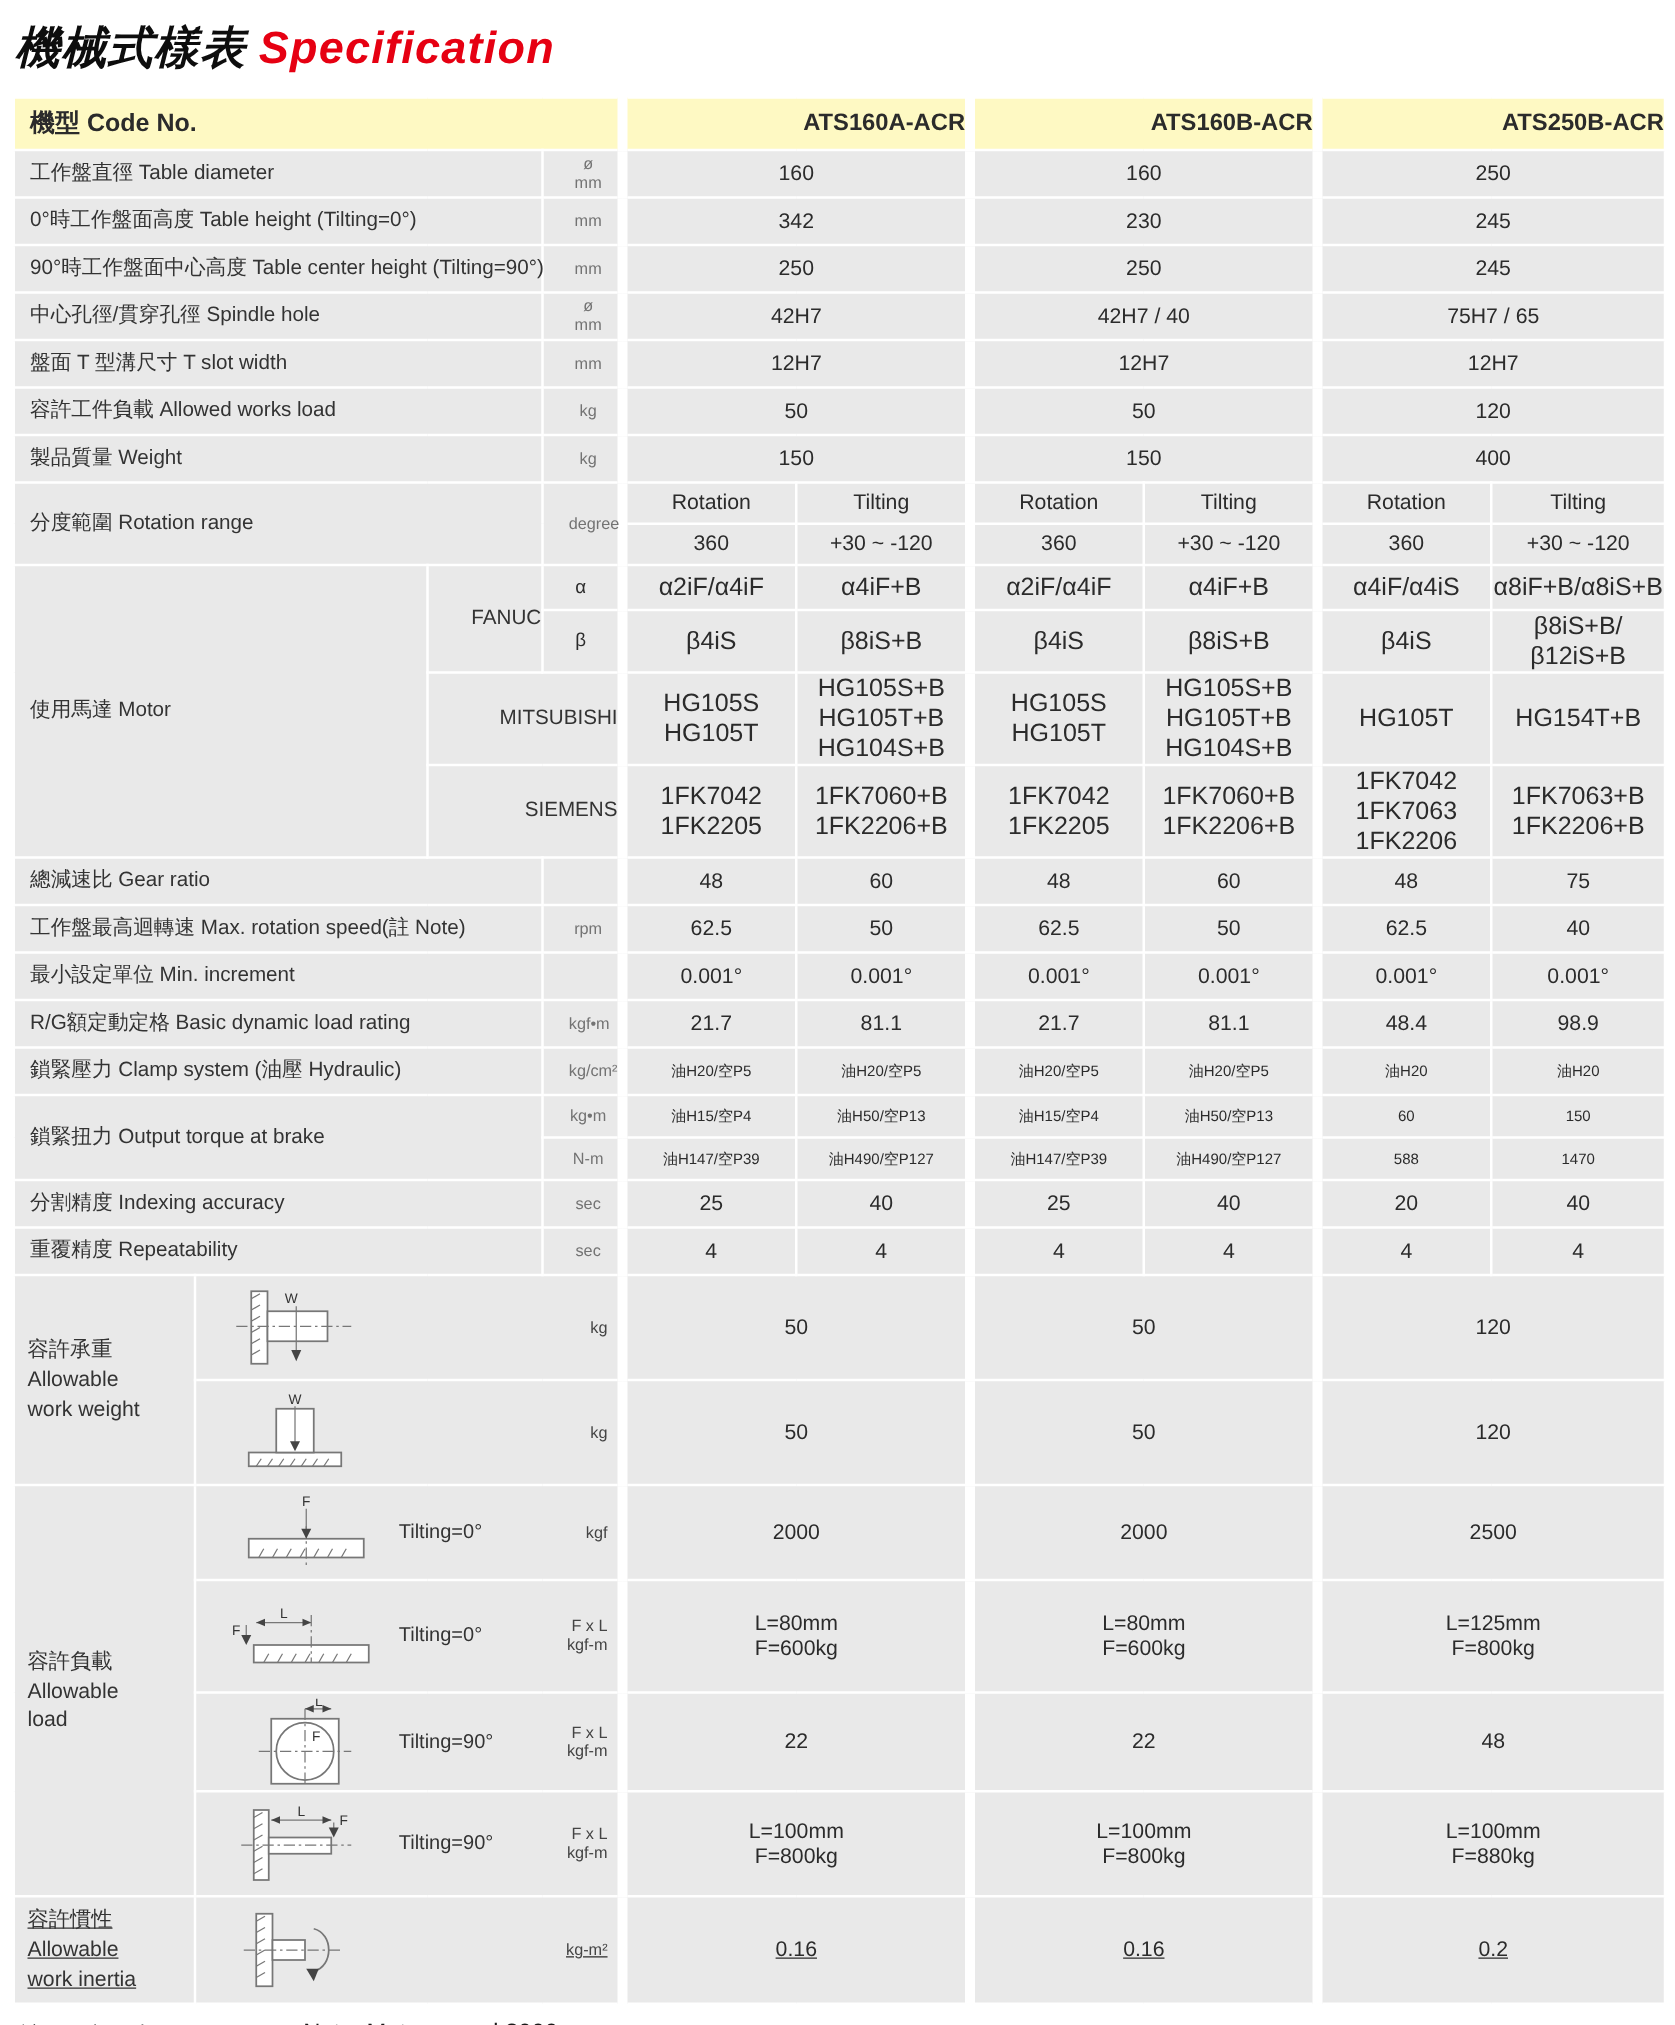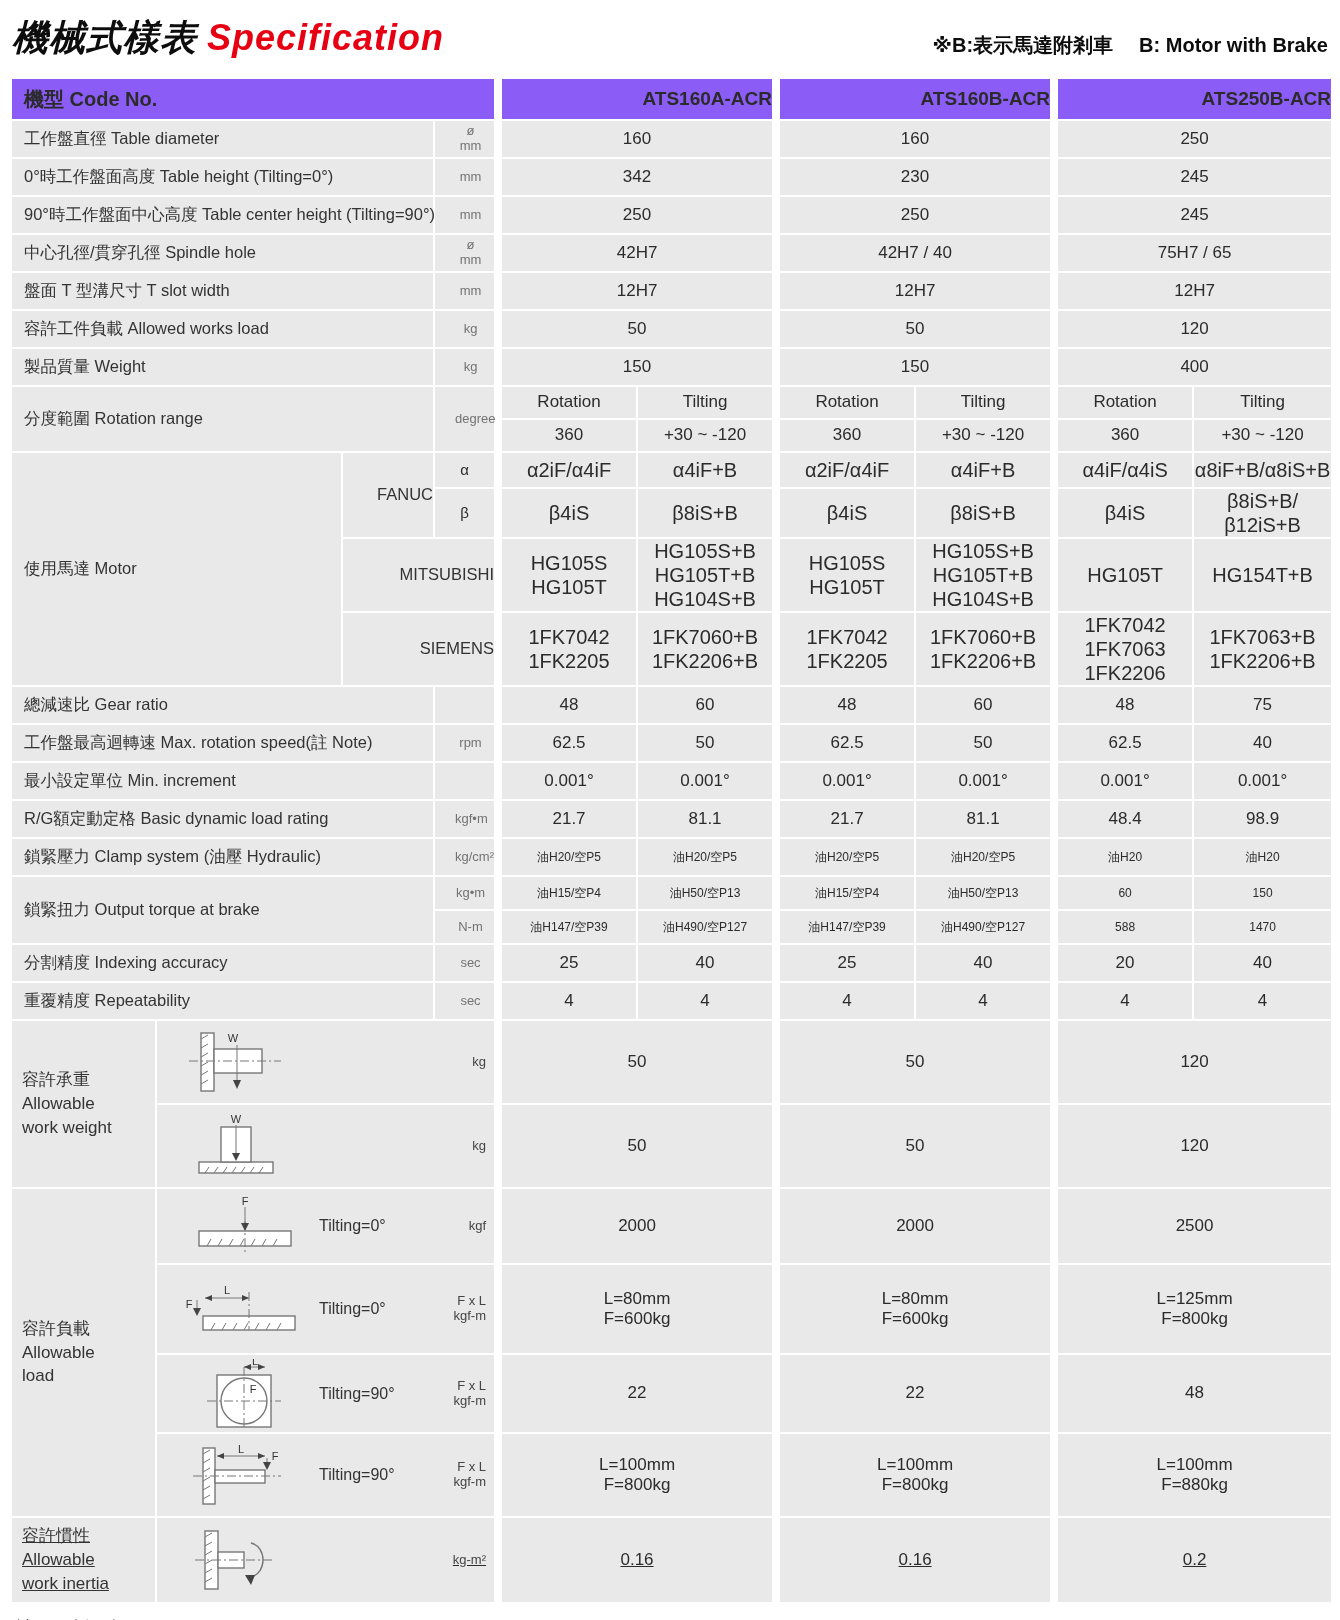--- a/index.html
+++ b/index.html
@@ -8,21 +8,21 @@
 
   .titlebar { display:flex; justify-content:space-between; align-items:flex-end; padding:4px 2px 14px 2px; }
   .title { font-size:36px; font-weight:bold; font-style:italic; color:#0d0d0d; letter-spacing:1px; }
   .title .en { color:#e60012; margin-left:10px; }
   .brake-note { font-size:20px; font-weight:bold; color:#0d0d0d; padding-bottom:4px; }
   .brake-note .cjk { margin-right:26px; }
 
   table { border-collapse:collapse; table-layout:fixed; width:1320px; }
   td { background:#e9e9e9; border:2px solid #fff; vertical-align:middle; font-size:17px; color:#2b2b2b; padding:0; line-height:1.2; }
   td.gs { border-left-width:8px; }
-  tr.head-row td { background:#8b5cf6; font-weight:bold; }
+  tr.head-row td { background:#fef9c3; font-weight:bold; }
   td.label-head { font-size:20px; text-align:left; padding-left:12px; }
   td.model { text-align:right; font-size:19px; }
 
   .lbl { text-align:left; padding-left:12px; white-space:nowrap; font-size:16.5px; color:#333; }
   .unit { text-align:center; padding-right:8px; font-size:13px; color:#737373; white-space:pre-line; line-height:1.15;padding-left:20px; }
   .val { text-align:center; }
   .preline { white-space:pre-line; }
   .brand { text-align:right; padding-left:9px; font-size:16.5px; color:#333; }
   .greek { text-align:center; font-size:15px; }
   .sm  { font-size:12px; }
@@ -58,23 +58,20 @@
   svg text { stroke:none; fill:#333; font-size:11px; font-family:"Liberation Sans",sans-serif; }
 </style>
 </head>
 <body>
 
 <div class="page">
 
   <div class="titlebar">
     <div class="title">
       <span>機械式樣表</span><span class="en">Specification</span>
-    </div>
-    <div class="brake-note">
-      <span class="cjk">※B:表示馬達附剎車</span><span>B: Motor with Brake</span>
     </div>
   </div>
 
   <table>
     <colgroup>
       <col style="width:145px">
         <col style="width:186px">
         <col style="width:92px">
         <col style="width:64px">
       <col style="width:139px">

